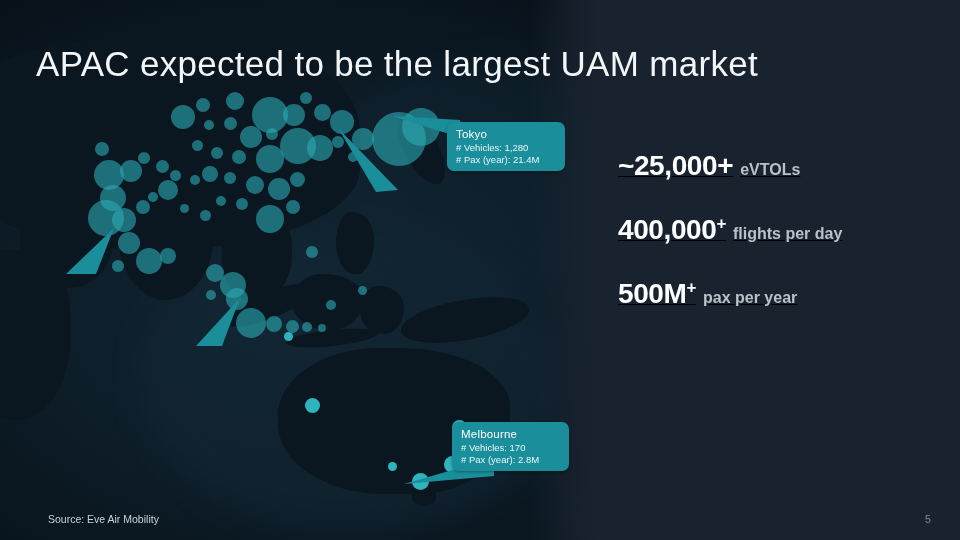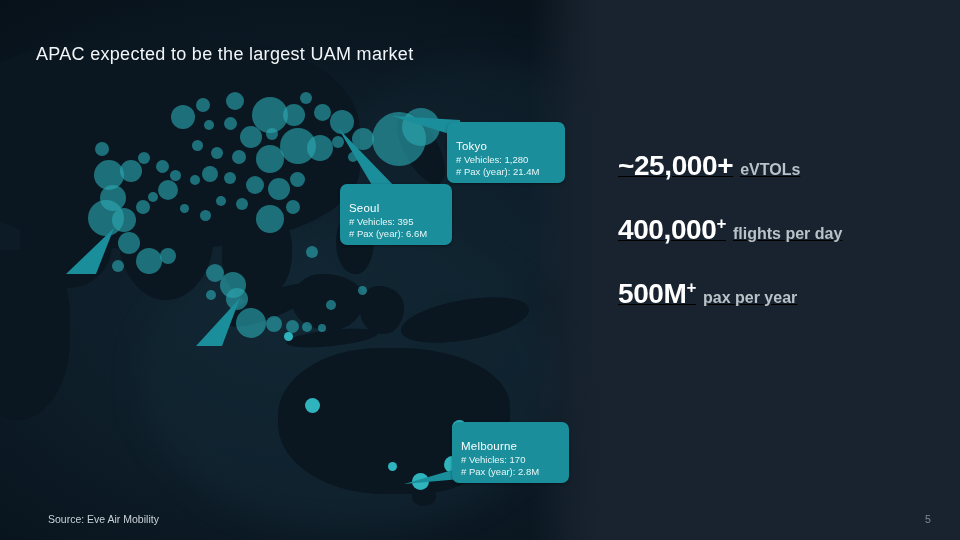--- a/index.html
+++ b/index.html
@@ -16,28 +16,28 @@
     background:linear-gradient(to right, rgba(24,35,47,0) 0%, rgba(24,35,47,.75) 60%, #18232f 100%);
     pointer-events:none;}
 
   .land{position:absolute;background:#0a1620;border-radius:40% 55% 45% 50%/50% 45% 55% 50%;}
   .ocean-lite{position:absolute;background:#122734;border-radius:50%;filter:blur(14px);opacity:.55;}
 
   .bub{position:absolute;border-radius:50%;background:rgba(42,168,178,.62);}
   .bub.solid{background:#2fb3bd;}
 
   
-  .callout{position:absolute;background:#1b8e9b;border-radius:7px;padding:17px 9px 6px 9px;
+  .callout{position:absolute;background:#1b8e9b;border-radius:7px;padding:5px 9px 6px 9px;
     color:#eafafb;line-height:1.22;z-index:6;box-shadow:0 1px 3px rgba(0,0,0,.35);}
   .callout .c-title{font-size:11.5px;font-weight:400;letter-spacing:.2px;margin-bottom:1px;color:#ffffff;}
   .callout .c-row{font-size:9.5px;color:#e6f7f8;}
   .tail{position:absolute;z-index:5;}
 
   
-  #headline{position:absolute;left:36px;top:44px;font-size:18px;color:#f2f6f8;
+  #headline{position:absolute;left:36px;top:44px;font-size:35px;color:#f2f6f8;
     font-weight:300;letter-spacing:.3px;z-index:8;white-space:nowrap;}
 
   
   #figures{position:absolute;left:618px;top:150px;width:330px;z-index:8;}
   .fig-head{margin-bottom:46px;white-space:nowrap;}
   .fig-head .big{font-size:37px;font-weight:bold;color:#ffffff;letter-spacing:-.5px;}
   .fig-head .sub{font-size:19px;color:#e2e7ea;margin-left:9px;letter-spacing:.4px;}
   .fig-row{margin-bottom:32px;white-space:nowrap;text-decoration:underline;}
   .fig-row .num{font-size:28px;font-weight:bold;color:#ffffff;letter-spacing:-.4px;}
   .fig-row .num .sup{font-size:17px;vertical-align:super;line-height:0;}
@@ -162,25 +162,20 @@
     <svg class="tail" style="left:404px;top:452px;width:90px;height:34px;" viewBox="0 0 90 34">
       <path d="M0 32 L90 6 L90 24 Z" fill="#1b8e9b"></path>
     </svg>
 
     <div class="callout" style="left:447px;top:122px;width:100px;">
       <div class="c-title">Tokyo</div>
       <div class="c-row"># Vehicles: 1,280</div>
       <div class="c-row"># Pax (year): 21.4M</div>
     </div>
 
-    <div class="callout" style="left:340px;top:184px;width:94px;">
-      <div class="c-title">Seoul</div>
-      <div class="c-row"># Vehicles: 395</div>
-      <div class="c-row"># Pax (year): 6.6M</div>
-    </div>
 
 
 
     <div class="callout" style="left:452px;top:422px;width:99px;">
       <div class="c-title">Melbourne</div>
       <div class="c-row"># Vehicles: 170</div>
       <div class="c-row"># Pax (year): 2.8M</div>
     </div>
   </div>
 

